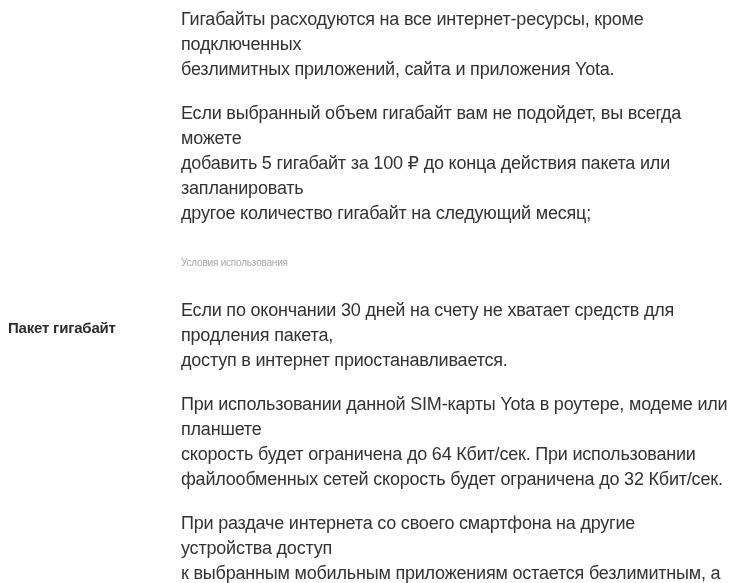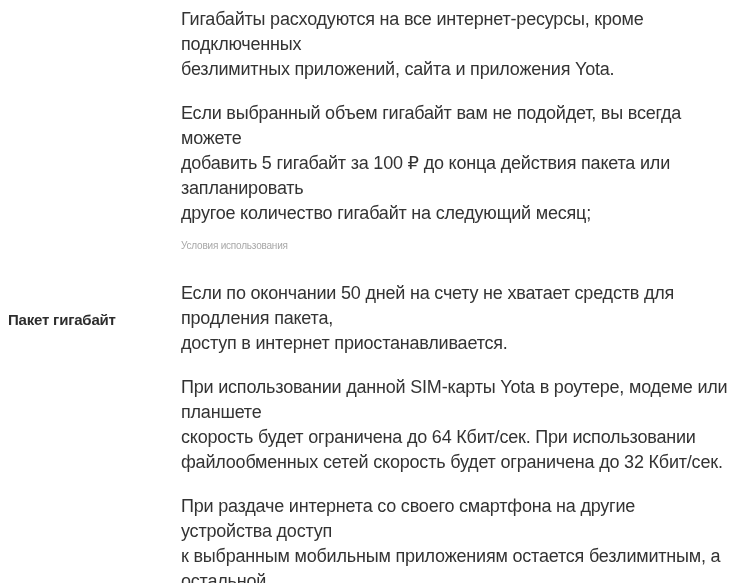--- a/index.html
+++ b/index.html
@@ -32,21 +32,21 @@
     padding-right: 8px;
   }
   .para {
     font-size: 18px;
     line-height: 25px;
     letter-spacing: -0.2px;
     color: #333333;
     white-space: pre-line;       
     margin: 0 0 19px 0;
   }
-  .para.tight { margin-bottom: 7px; }      
+  .para.tight { margin-bottom: 24px; }      
   .subheading {
     font-size: 10px;
     line-height: 25px;
     letter-spacing: -0.2px;
     color: #a8a8a8;
     margin: 0 0 23px 0;
     white-space: pre-line;
   }
   .para.last { margin-bottom: 12px; }
 </style>
@@ -63,21 +63,21 @@
 безлимитных приложений, сайта и приложения Yota.</div>
 
     <div class="para tight">Если выбранный объем гигабайт вам не подойдет, вы всегда можете
 добавить 5 гигабайт за 100 ₽ до конца действия пакета или запланировать
 другое количество гигабайт на следующий месяц;</div>
 
     <div class="subheading">Условия использования</div>
 
 
 
-    <div class="para">Если по окончании 50 дней на счету не хватает средств для продления пакета,
+    <div class="para">Если по окончании 30 дней на счету не хватает средств для продления пакета,
 доступ в интернет приостанавливается.</div>
 
     <div class="para">При использовании данной SIM-карты Yota в роутере, модеме или планшете
 скорость будет ограничена до 64 Кбит/сек. При использовании
 файлообменных сетей скорость будет ограничена до 32 Кбит/сек.</div>
 
     <div class="para last">При раздаче интернета со своего смартфона на другие устройства доступ
 к выбранным мобильным приложениям остается безлимитным, а остальной
 трафик расходуется из гигабайт.</div>
 

